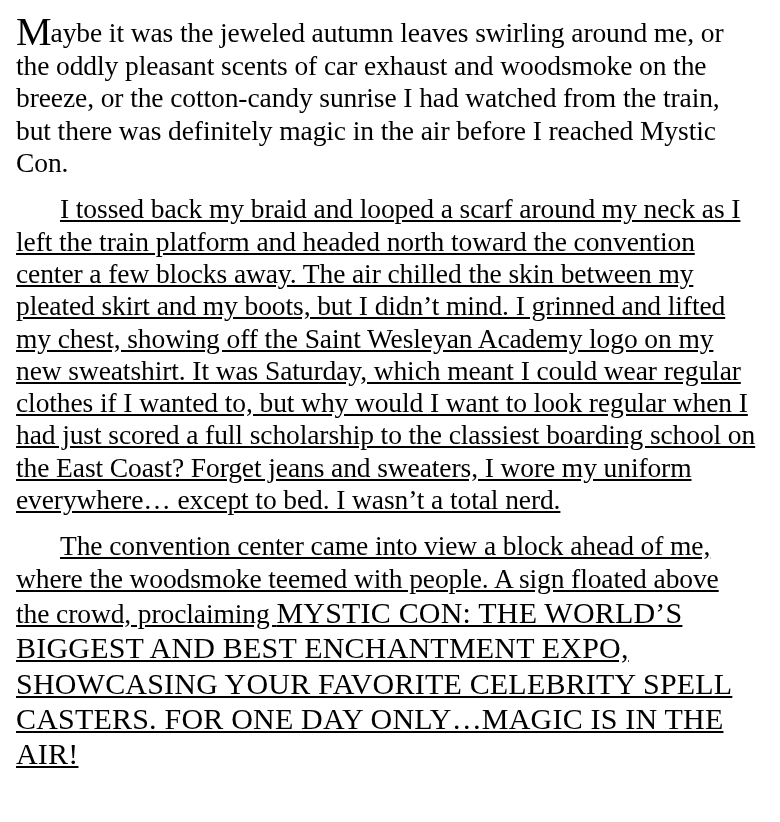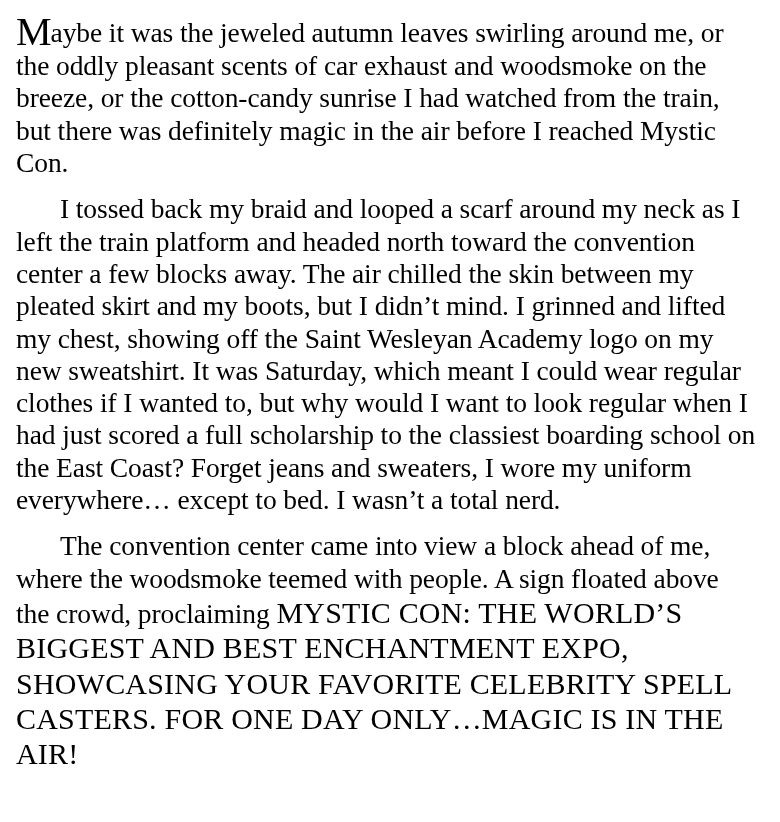--- a/index.html
+++ b/index.html
@@ -25,20 +25,21 @@
     line-height: 1.175;
     text-align: left;
     margin: 0 0 0 0;
     letter-spacing: -0.1px;
   }
   .para + .para {
     margin-top: 14px;
   }
   .indent {
     text-indent: 44px;
+    text-decoration: underline;
   }
   .dropcap {
     font-size: 40px;
     line-height: 0.9;
     vertical-align: -3px;
     letter-spacing: -1px;
   }
   .smallcaps {
     font-size: 30px;
     letter-spacing: 0.2px;

